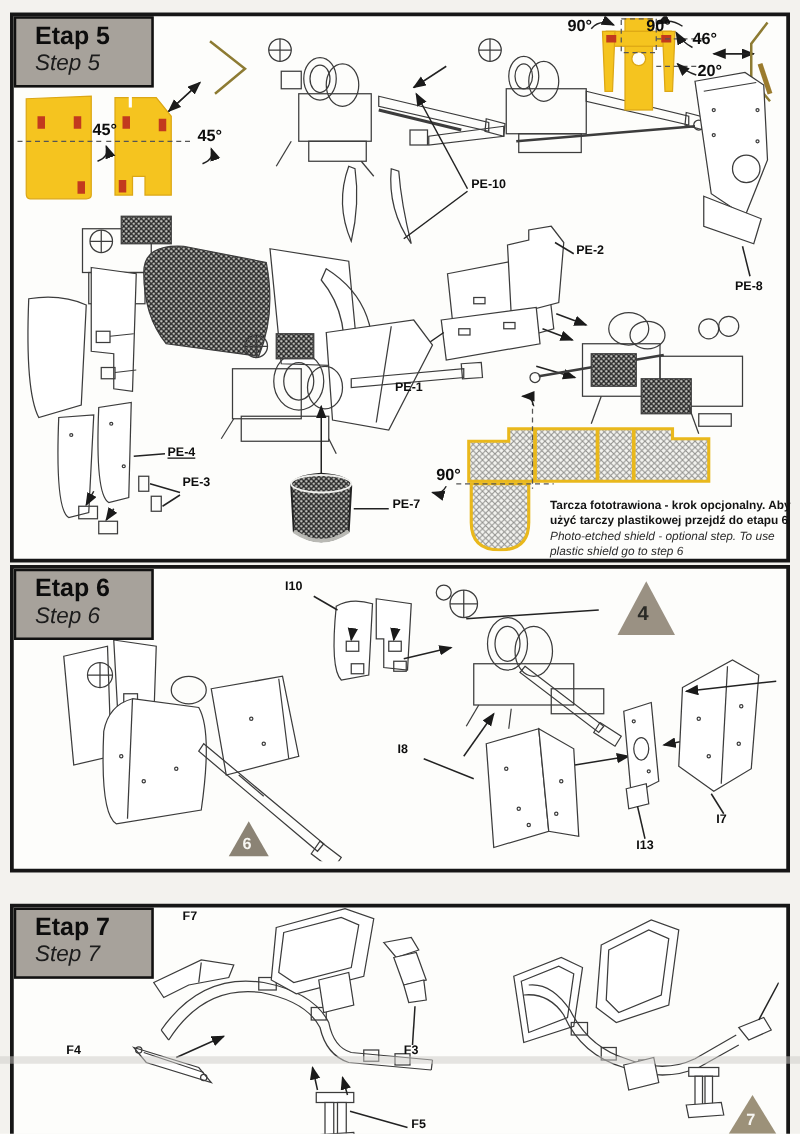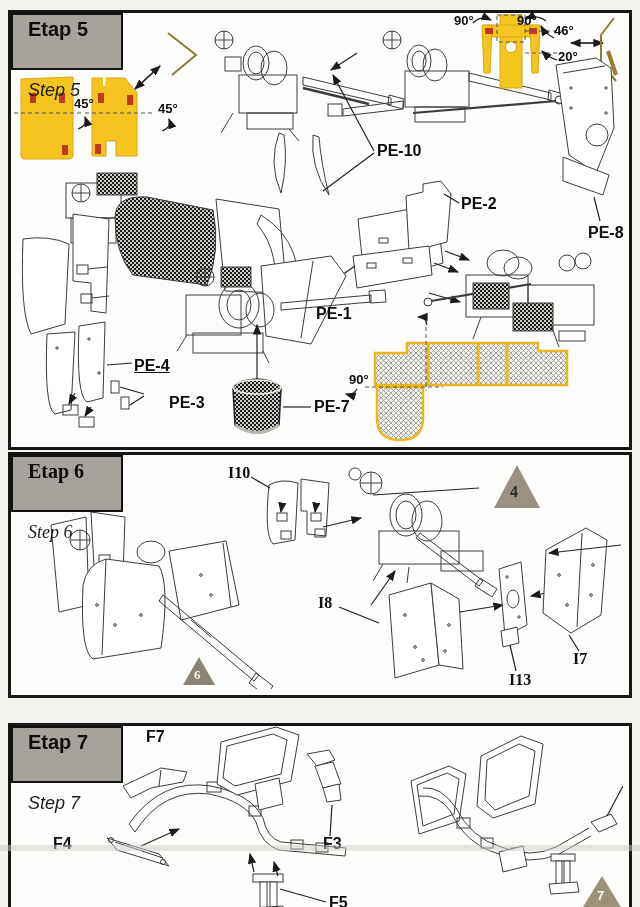--- a/index.html
+++ b/index.html
@@ -1,25 +1,25 @@
 <!DOCTYPE html>
 <html><head>
 <meta charset="utf-8">
 <style>
   html,body{margin:0;padding:0;}
   .page{position:relative;width:640px;height:907px;background:#f3f2ee;font-family:"Liberation Sans",sans-serif;overflow:hidden;}
   .panel{position:absolute;left:8px;width:618px;background:#fdfdfb;border:3px solid #161616;}
   #panel5{top:10px;height:434px;}
-  #panel6{top:452px;height:240px;font-family:Liberation Serif, serif;}
+  #panel6{top:452px;height:240px;}
   #panel7{top:723px;height:192px;}
   .art{position:absolute;left:0;top:0;}
   .step-header{position:absolute;left:0px;top:0px;width:93px;height:50px;background:#a7a29b;border:2px solid #111;padding:3px 0 0 15px;z-index:5;}
   .step-pl{font-weight:bold;font-size:20px;color:#0d0d0d;line-height:1.1;}
-  .step-en{font-style:italic;font-size:18px;color:#1c1c1c;line-height:1.15;margin-top:40px;}
-  .plabel{position:absolute;font-weight:bold;font-size:16px;color:#0d0d0d;white-space:nowrap;z-index:4;}
+  .step-en{font-style:italic;font-size:18px;color:#1c1c1c;line-height:1.15;}
+  .plabel{position:absolute;font-weight:bold;font-size:10px;color:#0d0d0d;white-space:nowrap;z-index:4;}
   .ang{position:absolute;font-weight:bold;font-size:13px;color:#0d0d0d;white-space:nowrap;z-index:4;}
   .note{position:absolute;width:198px;font-size:9.5px;line-height:1.3;color:#141414;z-index:4;}
   .note .pl{font-weight:bold;}
   .note .en{font-style:italic;color:#2b2b2b;}
   .tri{position:absolute;width:0;height:0;z-index:4;}
   .tri .num{position:absolute;font-weight:bold;text-align:center;}
   .tri4{border-left:23px solid transparent;border-right:23px solid transparent;border-bottom:43px solid #9a9183;}
   .tri4 .num{left:-7px;top:18px;font-size:16px;color:#2a2a26;}
   .tri6{border-left:16px solid transparent;border-right:16px solid transparent;border-bottom:28px solid #8b8375;}
   .tri6 .num{left:-5px;top:10px;font-size:13px;color:#f7f6f2;}
@@ -267,23 +267,27 @@
     <div class="ang" style="left:506px;top:0px;">90°</div>
     <div class="ang" style="left:543px;top:10px;">46°</div>
     <div class="ang" style="left:547px;top:36px;">20°</div>
     <div class="ang" style="left:338px;top:359px;">90°</div>
 
     <div class="plabel" style="left:366px;top:129px;">PE-10</div>
     <div class="plabel" style="left:450px;top:182px;">PE-2</div>
     <div class="plabel" style="left:577px;top:211px;">PE-8</div>
     <div class="plabel" style="left:305px;top:255px;margin-top:37px;">PE-1</div>
     <div class="plabel" style="left:123px;top:344px;text-decoration:underline;">PE-4</div>
-    <div class="plabel" style="left:135px;top:381px;margin-left:23px;">PE-3</div>
+    <div class="plabel" style="left:135px;top:368px;">PE-3</div>
     <div class="plabel" style="left:303px;top:385px;">PE-7</div>
 
+    <div class="note" style="left:429px;top:386px;">
+      <span class="pl">Tarcza fototrawiona - krok opcjonalny. Aby użyć tarczy plastikowej przejdź do etapu 6</span><br>
+      <span class="en">Photo-etched shield - optional step. To use plastic shield go to step 6</span>
+    </div>
   </section>
 
   <section class="panel" id="panel6">
     <svg class="art" width="612" height="234" viewBox="0 0 612 234">
       <defs>
         <marker id="a2" markerWidth="9" markerHeight="8" refX="8" refY="3.5" orient="auto">
           <path d="M0,0 L9,3.5 L0,7 Z" fill="#1a1a1a"></path>
         </marker>
       </defs>
 

